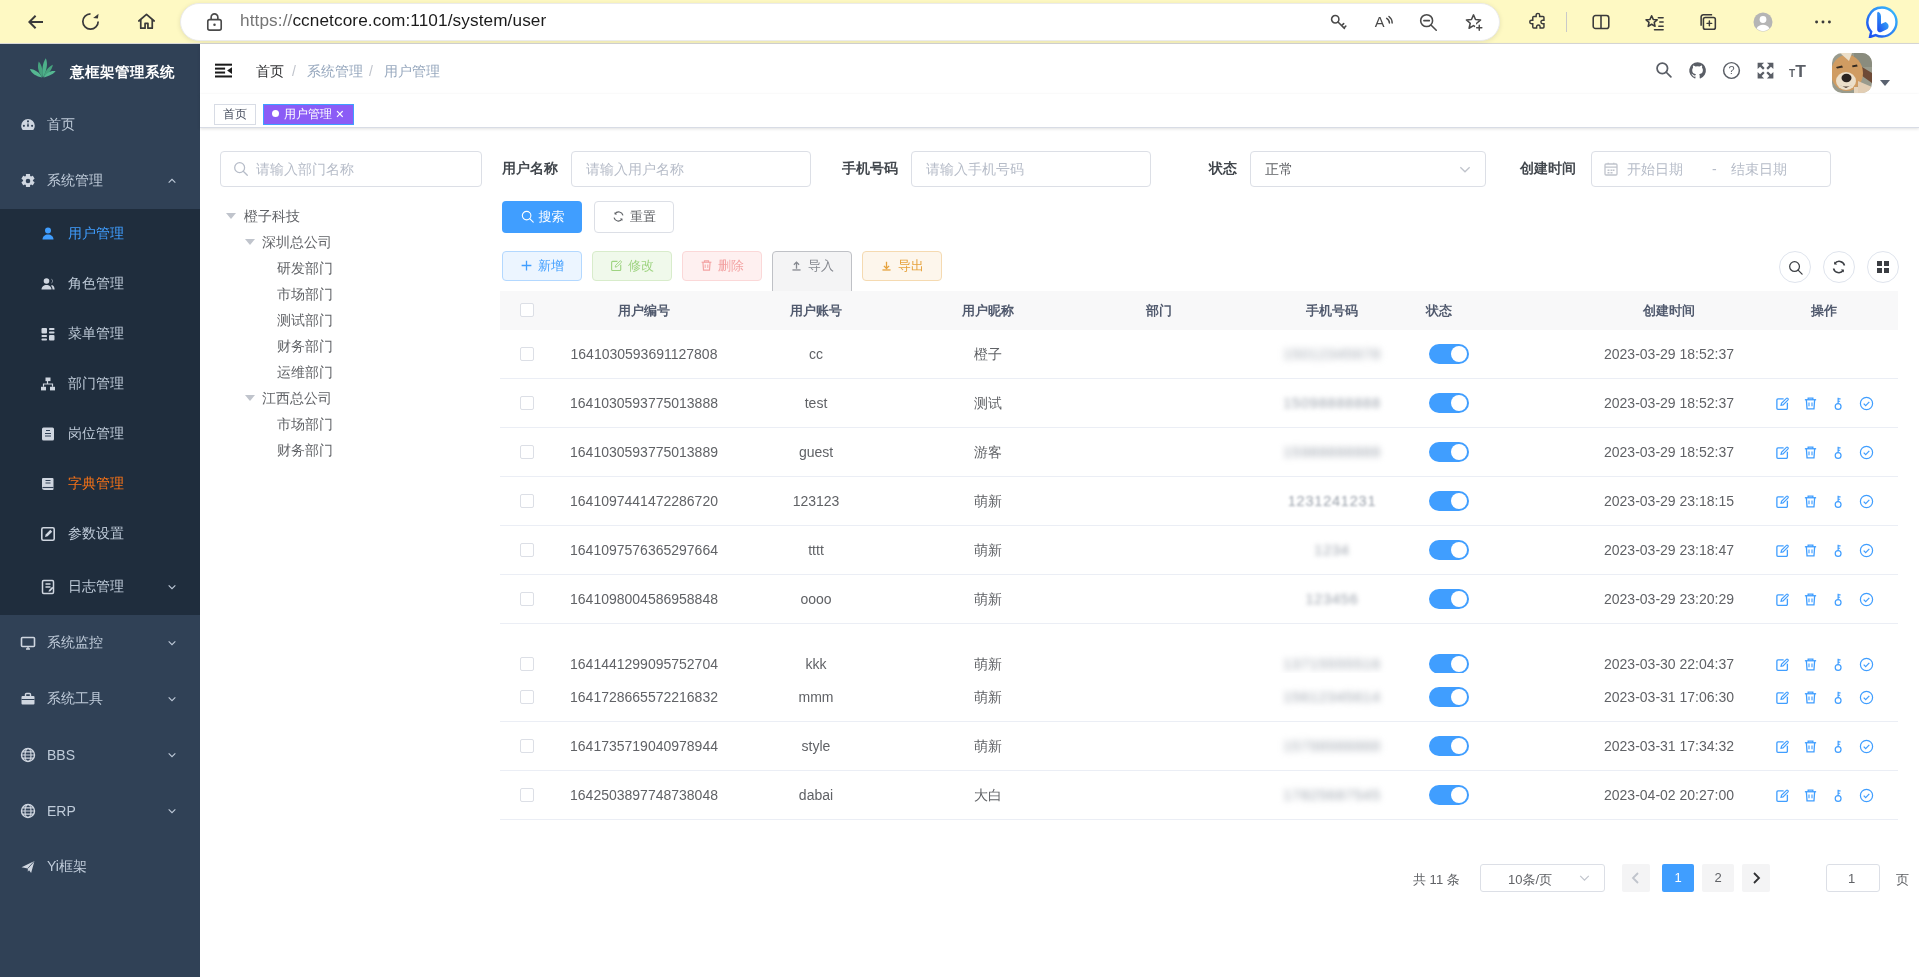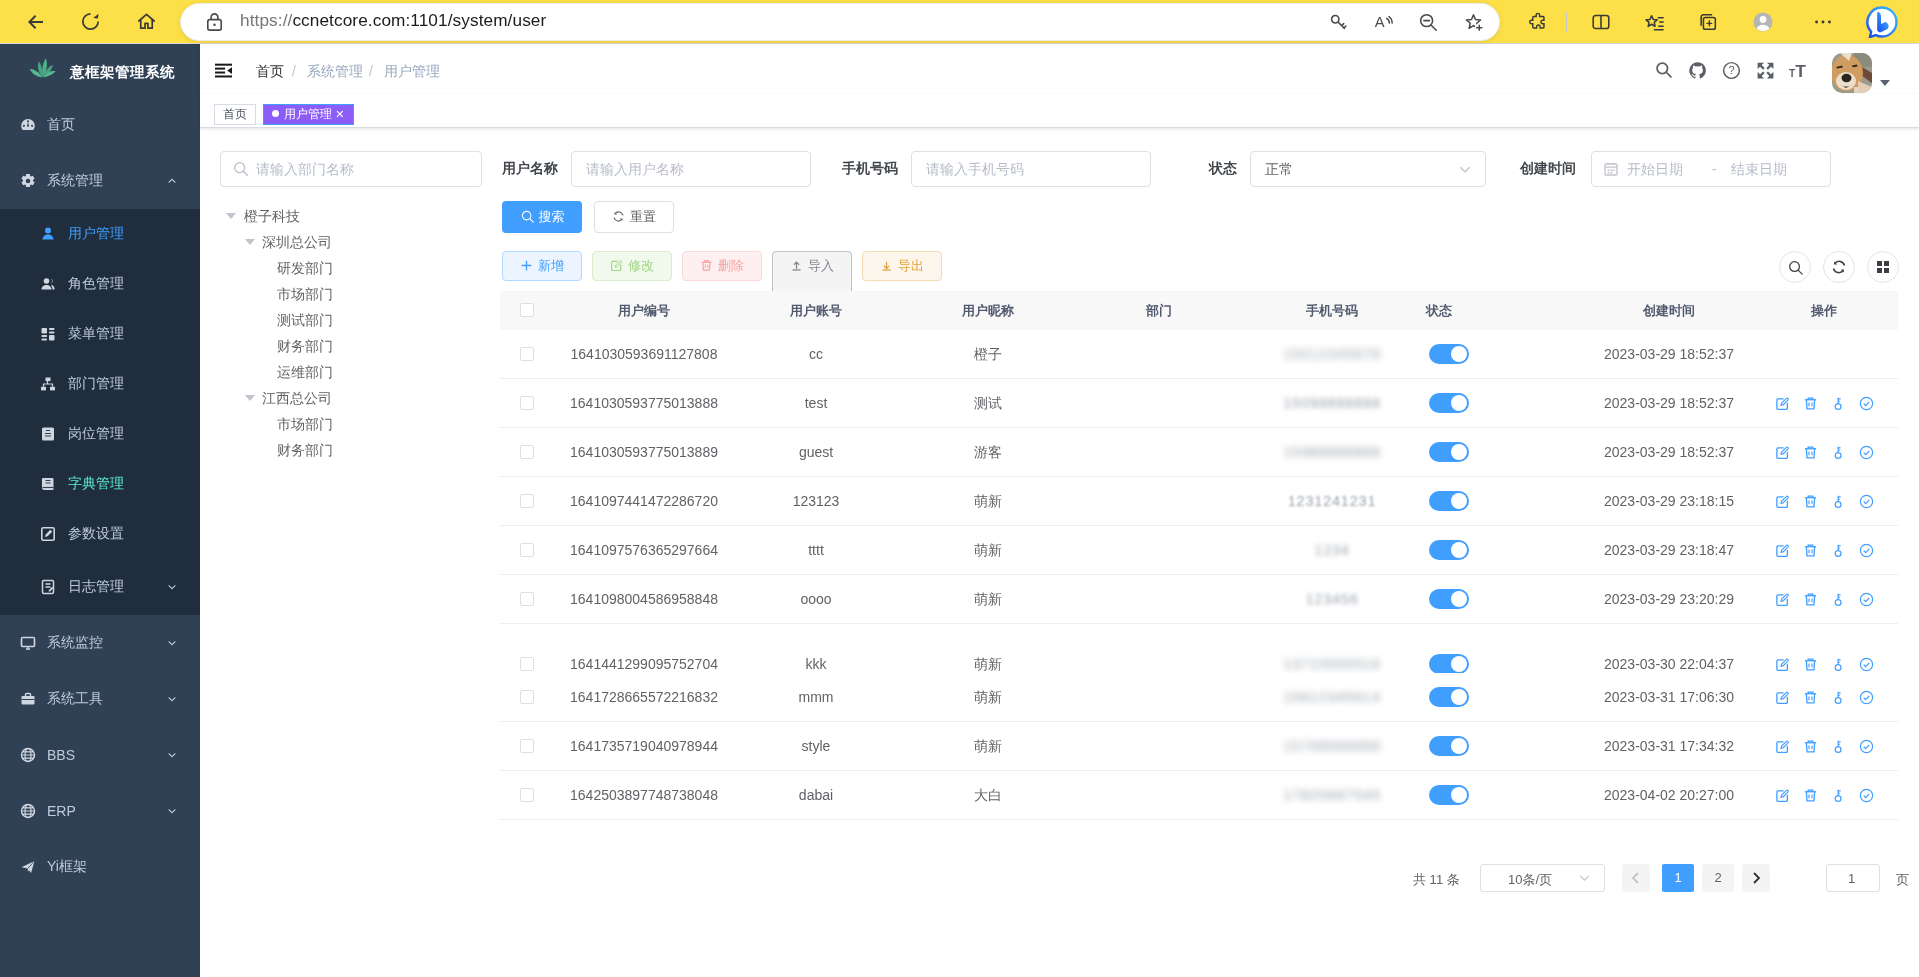--- a/index.html
+++ b/index.html
@@ -1,18 +1,18 @@
 <!DOCTYPE html>
 <html><head><meta charset="utf-8"><style>
 *{margin:0;padding:0;box-sizing:border-box;}
 html,body{width:1919px;height:977px;overflow:hidden;background:#fff;}
 body{font-family:"Liberation Sans",sans-serif;position:relative;}
 .abs{position:absolute;}
 
-#chrome{position:absolute;left:0;top:0;width:1919px;height:44px;background:#fde047;border-bottom:1px solid #d8d8d8;}
+#chrome{position:absolute;left:0;top:0;width:1919px;height:44px;background:#fef9c3;border-bottom:1px solid #d8d8d8;}
 #urlbar{position:absolute;left:180px;top:3px;width:1320px;height:38px;background:#fff;border:1px solid #ebebeb;border-radius:19px;box-shadow:0 1px 5px rgba(0,0,0,0.1);}
 #urltext{position:absolute;left:240px;top:10px;font-size:17.2px;color:#1b1b1b;letter-spacing:0.1px;}
 #urltext .g{color:#757575;}
 
 #sidebar{position:absolute;left:0;top:44px;width:200px;height:933px;background:#304156;}
 #logo{position:absolute;left:0;top:0;width:208px;height:53px;}
 #logo span{position:absolute;left:70px;top:19px;color:#fff;font-weight:bold;font-size:14.5px;letter-spacing:0.5px;}
 .mi{position:absolute;left:0;width:200px;color:#bfcbd9;font-size:14px;}
 .mi .txt{position:absolute;left:47px;top:50%;transform:translateY(-50%);}
 .mi .ic{position:absolute;left:20px;top:50%;transform:translateY(-50%);width:16px;height:16px;}
@@ -191,21 +191,21 @@
       </svg>
       <span class="txt">部门管理</span>
     </div>
 <div class="smi" style="top:365px;height:50px;color:#bfcbd9;">
       <svg class="ic" viewBox="0 0 16 16" style="color:#cfd6e0" xmlns="http://www.w3.org/2000/svg">
         <rect x="2" y="1.5" width="12" height="13" rx="1.5" fill="currentColor"></rect>
         <path d="M6 4.5h4M5 7.5h6M5 10h6" stroke="#304156" stroke-width="1.2"></path>
       </svg>
       <span class="txt">岗位管理</span>
     </div>
-<div class="smi" style="top:415px;height:50px;color:#5eead4;">
+<div class="smi" style="top:415px;height:50px;color:#f97316;">
       <svg class="ic" viewBox="0 0 16 16" style="color:#cfd6e0" xmlns="http://www.w3.org/2000/svg">
         <path d="M3 2h9.5a1 1 0 0 1 1 1v10a1 1 0 0 1-1 1H4.5A2.5 2.5 0 0 1 2 11.5V3a1 1 0 0 1 1-1z" fill="currentColor"></path>
         <path d="M2.5 11.5h11" stroke="#304156" stroke-width="1.1"></path>
         <path d="M5.5 4.5h5M5.5 7h5" stroke="#304156" stroke-width="1.1"></path>
       </svg>
       <span class="txt">字典管理</span>
     </div>
 <div class="smi" style="top:465px;height:50px;color:#bfcbd9;">
       <svg class="ic" viewBox="0 0 16 16" style="color:#cfd6e0" xmlns="http://www.w3.org/2000/svg">
         <rect x="1.8" y="1.8" width="12.4" height="12.4" rx="1.5" fill="none" stroke="currentColor" stroke-width="1.6"></rect>

